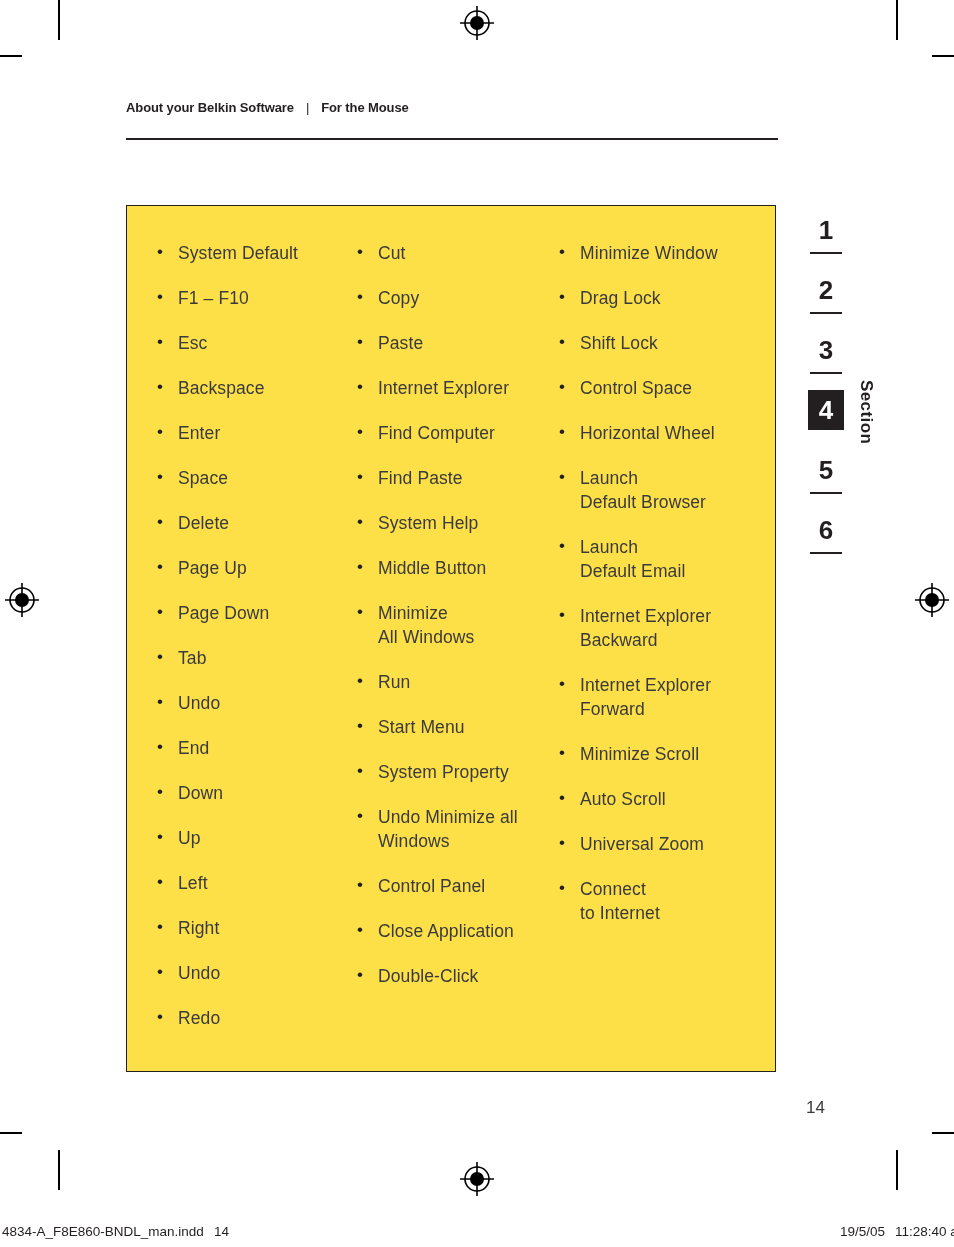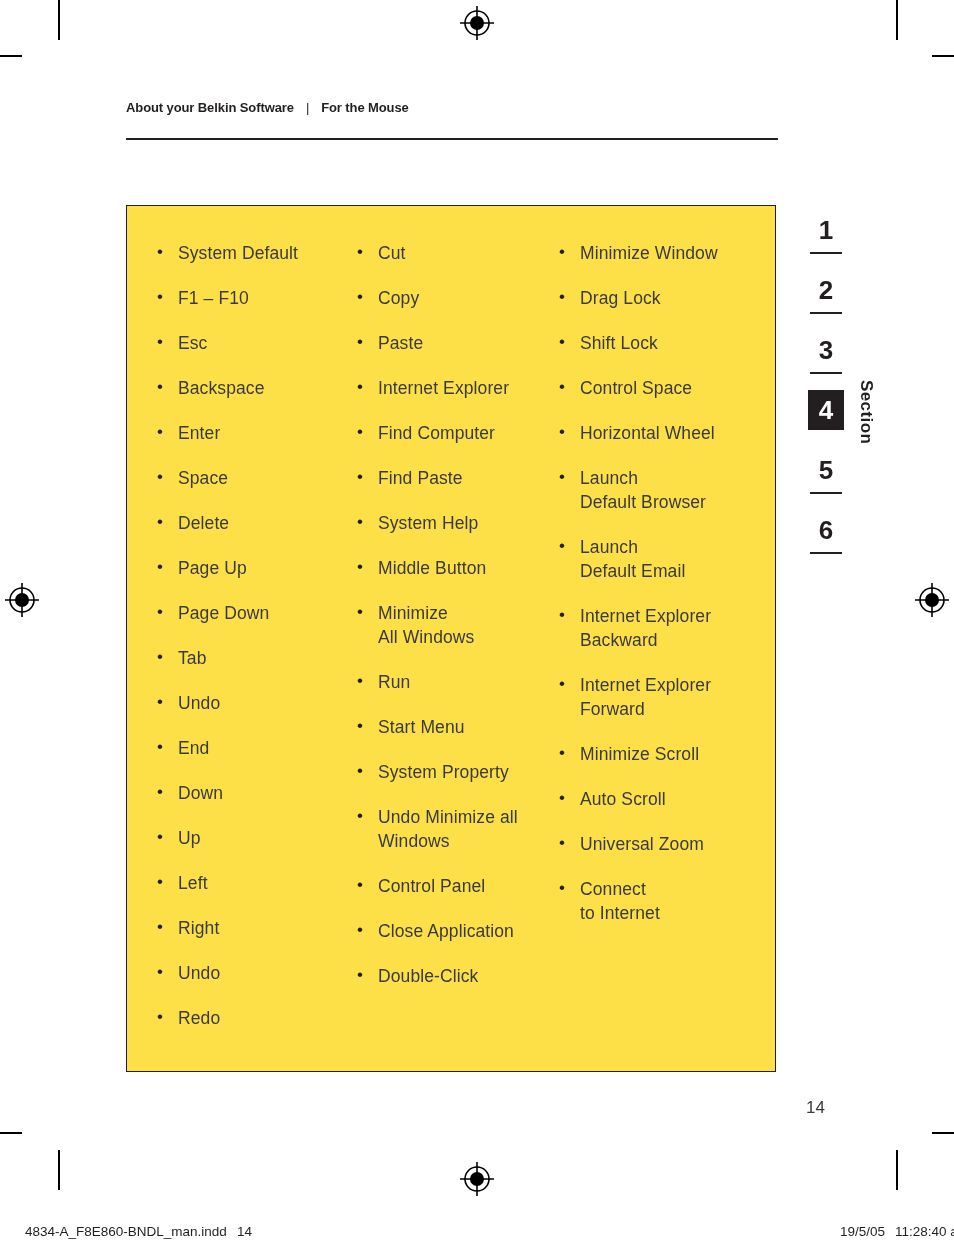--- a/index.html
+++ b/index.html
@@ -169,21 +169,20 @@
   }
 
   
   .indd-footer-left {
     position: absolute;
     left: 2px;
     top: 1224px;
     font-size: 13.5px;
     color: #231f20;
     white-space: nowrap;
-    margin-left: 23px;
   }
   .indd-footer-right {
     position: absolute;
     left: 840px;
     top: 1224px;
     font-size: 13.5px;
     color: #231f20;
     white-space: nowrap;
   }
   .indd-gap { display: inline-block; width: 10px; }

